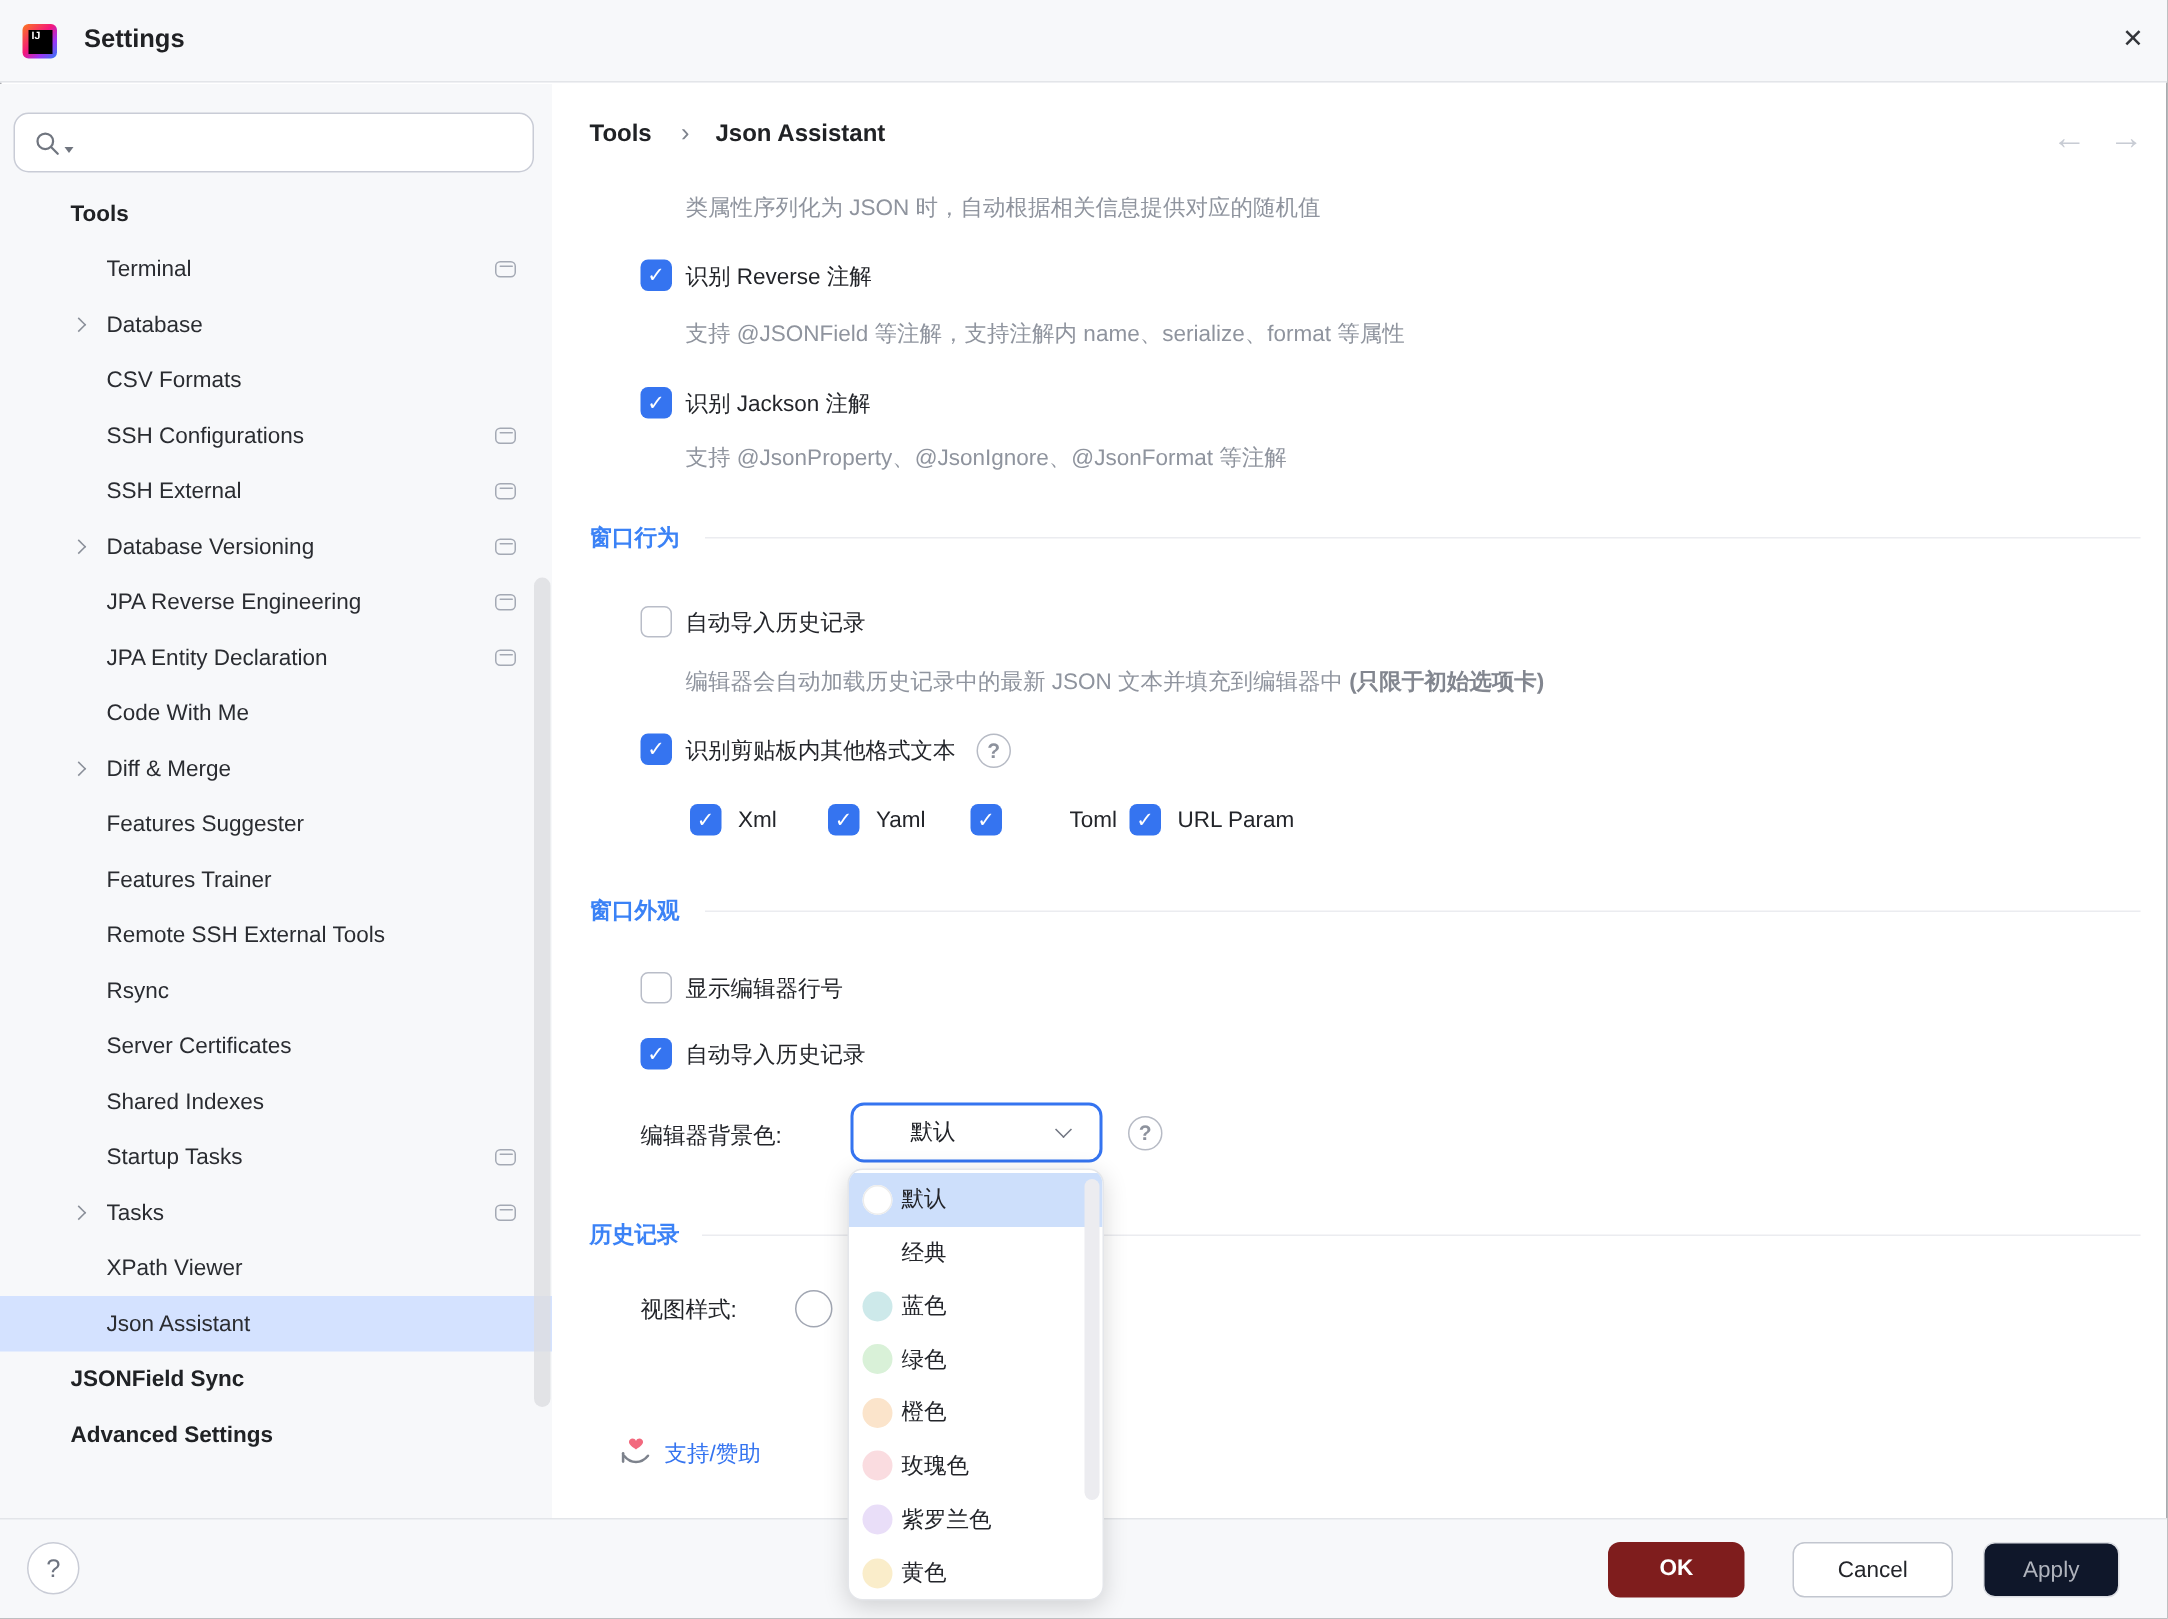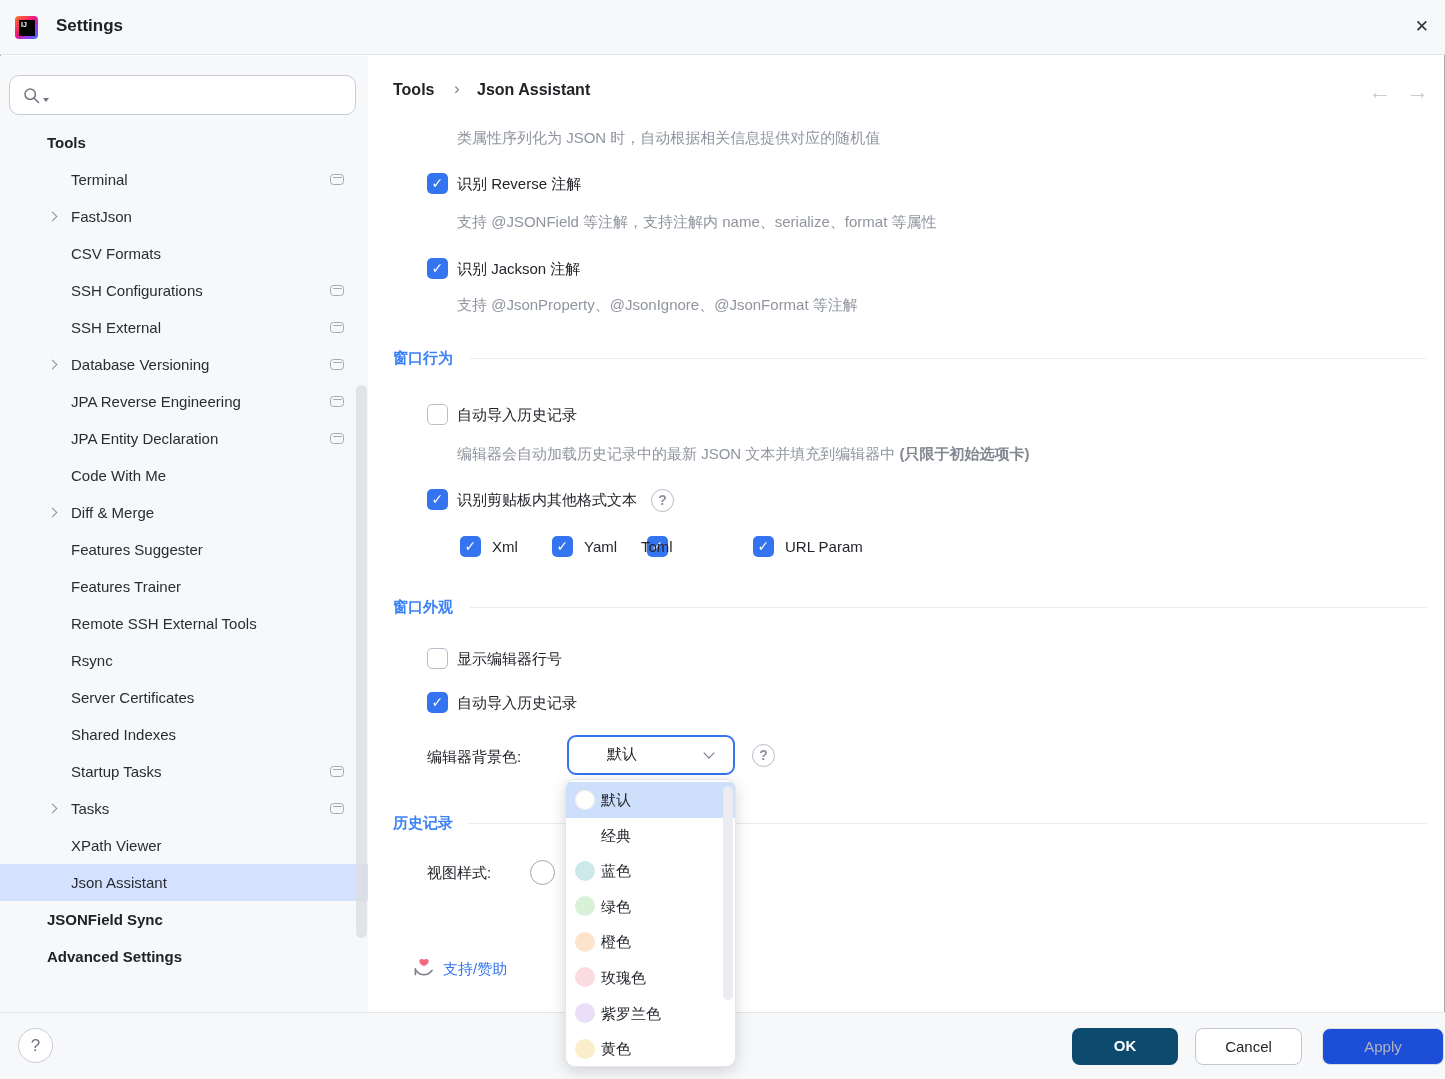--- a/index.html
+++ b/index.html
@@ -74,23 +74,23 @@
   .popup{position:absolute;left:565px;top:779px;width:171px;height:288px;background:#fff;border:1px solid #e4e6ea;border-radius:10px;box-shadow:0 4px 16px rgba(0,0,0,.16);z-index:30;padding-top:2px;overflow:hidden}
   .opt{position:relative;height:35.6px;line-height:35.6px;font-size:15px;color:#23252a;padding-left:35px;cursor:pointer;white-space:nowrap}
   .opt.selected{background:#cddffb}
   .opt .dot{position:absolute;left:9px;top:7.5px;width:20px;height:20px;border-radius:50%}
   .popup-scroll{position:absolute;left:157px;top:6px;width:10px;height:214px;background:#ececf0;border-radius:6px;z-index:2}
 
   
   .footer{position:absolute;left:0;top:1012px;width:100%;height:67px;background:#f7f8fa;border-top:1px solid #e3e5e9}
   .help-big{position:absolute;left:18px;top:15px;width:35px;height:35px;border:1px solid #c9ccd6;border-radius:50%;background:#fff;color:#6e7480;font-size:17px;text-align:center;line-height:33px;cursor:pointer}
   .btn{position:absolute;top:15px;height:37px;border-radius:8px;font-size:15px;text-align:center;line-height:35px;cursor:pointer}
-  #btn-ok{left:1072px;width:106px;background:#0c4a6e;color:#fff;font-weight:700}
+  #btn-ok{left:1072px;width:91px;background:#7f1d1d;color:#fff;font-weight:700}
   #btn-cancel{left:1195px;width:107px;background:#fff;border:1px solid #c2c6cf;color:#23252a}
-  #btn-apply{left:1322px;width:122px;background:#1d4ed8;border:1px solid #dcdee3;color:#b0b4bd}
+  #btn-apply{left:1322px;width:91px;background:#0f172a;border:1px solid #dcdee3;color:#b0b4bd}
 </style>
 </head>
 <body>
 
 <div id="app">
 
   <div class="titlebar">
     <div class="logo">
         <i></i>
         <span>IJ</span>
@@ -104,21 +104,21 @@
       <svg width="18" height="18" viewBox="0 0 18 18">
         <circle cx="7.2" cy="7.2" r="5.2" fill="none" stroke="#70757f" stroke-width="1.5"></circle>
         <line x1="11.2" y1="11.2" x2="15.5" y2="15.5" stroke="#70757f" stroke-width="1.5" stroke-linecap="round"></line>
       </svg>
       <span class="sc-caret"></span>
       <input value="" placeholder="" style="">
     </div>
     <div class="tree">
         <div class="row header"><span>Tools</span></div>
         <div class="row"><span>Terminal</span><span class="scr"></span></div>
-        <div class="row"><span class="chev"></span><span>FastJson</span></div>
+        <div class="row"><span class="chev"></span><span>Database</span></div>
         <div class="row"><span>CSV Formats</span></div>
         <div class="row"><span>SSH Configurations</span><span class="scr"></span></div>
         <div class="row"><span>SSH External</span><span class="scr"></span></div>
         <div class="row"><span class="chev"></span><span>Database Versioning</span><span class="scr"></span></div>
         <div class="row"><span>JPA Reverse Engineering</span><span class="scr"></span></div>
         <div class="row"><span>JPA Entity Declaration</span><span class="scr"></span></div>
         <div class="row"><span>Code With Me</span></div>
         <div class="row"><span class="chev"></span><span>Diff &amp; Merge</span></div>
         <div class="row"><span>Features Suggester</span></div>
         <div class="row"><span>Features Trainer</span></div>
@@ -213,16 +213,16 @@
     <div class="btn" id="btn-ok">OK</div>
     <div class="btn" id="btn-cancel">Cancel</div>
     <div class="btn" id="btn-apply">Apply</div>
   </div>
 
 <div class="cb on" style="left: 460px; top: 536px;"></div>
     <div class="lbl" style="left: 492px; top: 538px;">Xml</div>
     <div class="cb on" style="left: 552px; top: 536px;"></div>
     <div class="lbl" style="left: 584px; top: 538px;">Yaml</div>
     <div class="cb on" style="left: 647px; top: 536px;"></div>
-    <div class="lbl" style="left: 641px; top: 538px;">Toml</div>
+    <div class="lbl" style="left: 713px; top: 538px;">Toml</div>
     <div class="cb on" style="left: 753px; top: 536px;"></div>
     <div class="lbl" style="left: 785px; top: 538px;">URL Param</div>
   </div>
 
 </body></html>

